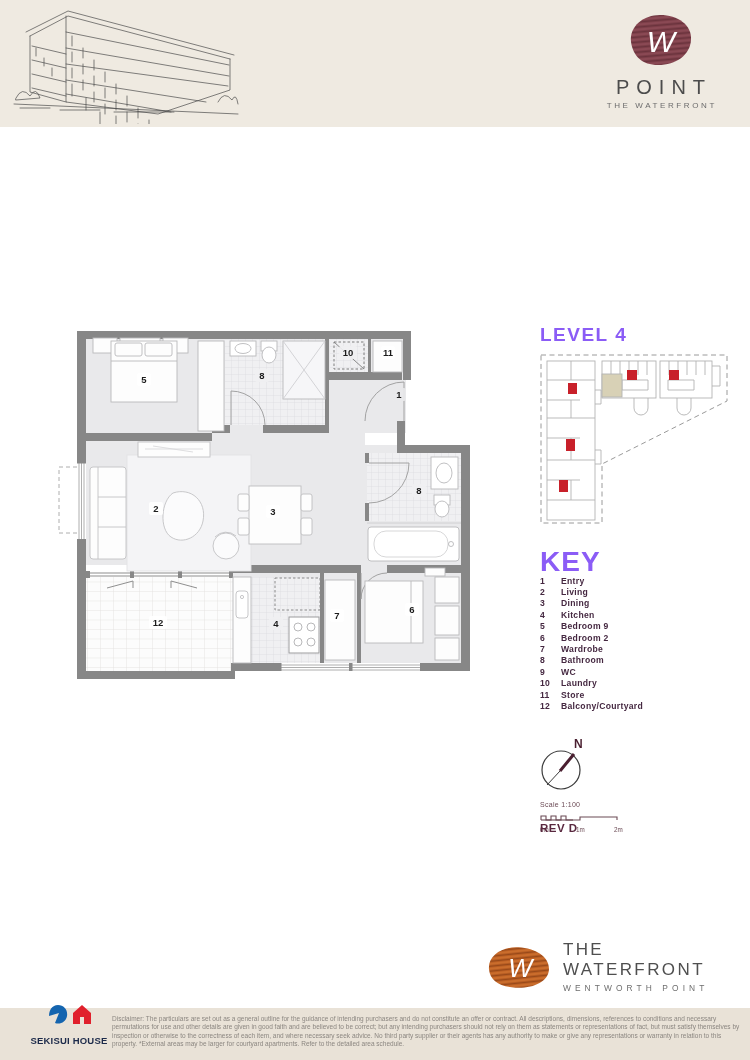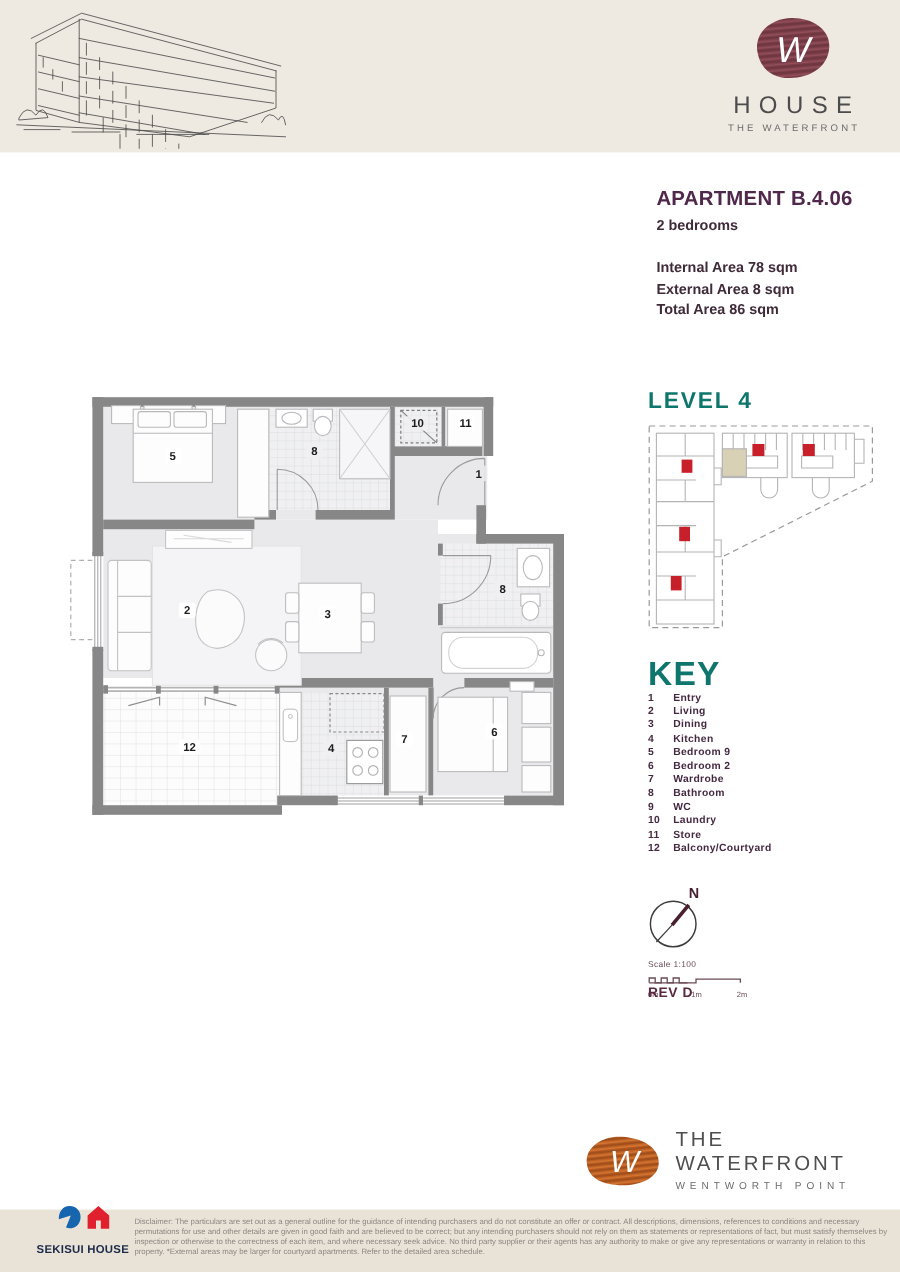--- a/index.html
+++ b/index.html
@@ -17,21 +17,21 @@
   .alora { position:absolute; left:598px; top:12px; width:125px; text-align:center; }
   .alora .name { margin-top:4px; font-size:20px; letter-spacing:7px; color:#4c4c4c; font-weight:400; padding-left:7px;}
   .alora .tag  { margin-top:2px; font-size:8px; letter-spacing:2.6px; color:#6c6c6c; padding-left:2.6px;}
 
   
   .apt { position:absolute; left:547px; top:156px; color:#432a3e; }
   .apt .title { font-size:17px; font-weight:bold; color:#50284b; letter-spacing:.2px; }
   .apt .sub { font-size:12px; font-weight:bold; margin-top:5px; color:#3f2a38;}
   .apt .areas { margin-top:20px; font-size:12px; font-weight:bold; line-height:17.5px; color:#3f2a38;}
 
-  .h-plum { color:#0f766e; font-weight:bold; }
+  .h-plum { color:#8b5cf6; font-weight:bold; }
   .level-title { position:absolute; left:540px; top:324px; font-size:19px; letter-spacing:1.5px; }
   .minimap { position:absolute; left:538px; top:352px; }
 
   .key-title { position:absolute; left:540px; top:546px; font-size:28px; letter-spacing:1px; }
   .key-list { position:absolute; left:540px; top:575px; font-size:8.6px; color:#452841; font-weight:bold; letter-spacing:.3px; }
   .key-row { display:flex; height:11.4px; align-items:center; }
   .key-row .n { width:21px; }
 
   .compass { position:absolute; left:538px; top:735px; }
   .scalebar { position:absolute; left:540px; top:801px; color:#6b4a55; }
@@ -83,34 +83,25 @@
       <defs>
         <pattern id="stripeM" width="8" height="5" patternUnits="userSpaceOnUse" patternTransform="rotate(-5)">
           <rect width="8" height="5" fill="#7c3e48"></rect>
           <line x1="0" y1="1" x2="8" y2="1" stroke="#95525d" stroke-width="1.1"></line>
           <line x1="0" y1="3.4" x2="8" y2="3.4" stroke="#64303a" stroke-width="0.9"></line>
         </pattern>
       </defs>
       <path d="M33,30 C31,14 46,3 62,3 C80,3 94,13 93,28 C92,43 78,53 60,53 C44,53 35,44 33,30 Z" fill="url(#stripeM)"></path>
       <text x="63" y="40" text-anchor="middle" font-size="30" font-style="italic" font-family="DejaVu Serif, serif" fill="#ffffff">W</text>
     </svg>
-    <div class="name">HOUSE</div>
+    <div class="name">POINT</div>
     <div class="tag">THE WATERFRONT</div>
   </div>
 </div>
 
-<div class="apt">
-  <div class="title">APARTMENT B.4.06</div>
-  <div class="sub">2 bedrooms</div>
-  <div class="areas">
-    <div>Internal Area 78 sqm</div>
-    <div>External Area 8 sqm</div>
-    <div>Total Area 86 sqm</div>
-  </div>
-</div>
 
 <div class="plan">
 <svg width="445" height="365" viewBox="0 0 445 365">
   <defs>
     <pattern id="tileS" width="7" height="7" patternUnits="userSpaceOnUse">
       <rect width="7" height="7" fill="#f0f0f2"></rect>
       <path d="M7,0 H0 V7" fill="none" stroke="#d8d9dc" stroke-width="0.7"></path>
     </pattern>
     <pattern id="tileB" width="13" height="9.5" patternUnits="userSpaceOnUse">
       <rect width="13" height="9.5" fill="#fcfcfc"></rect>

